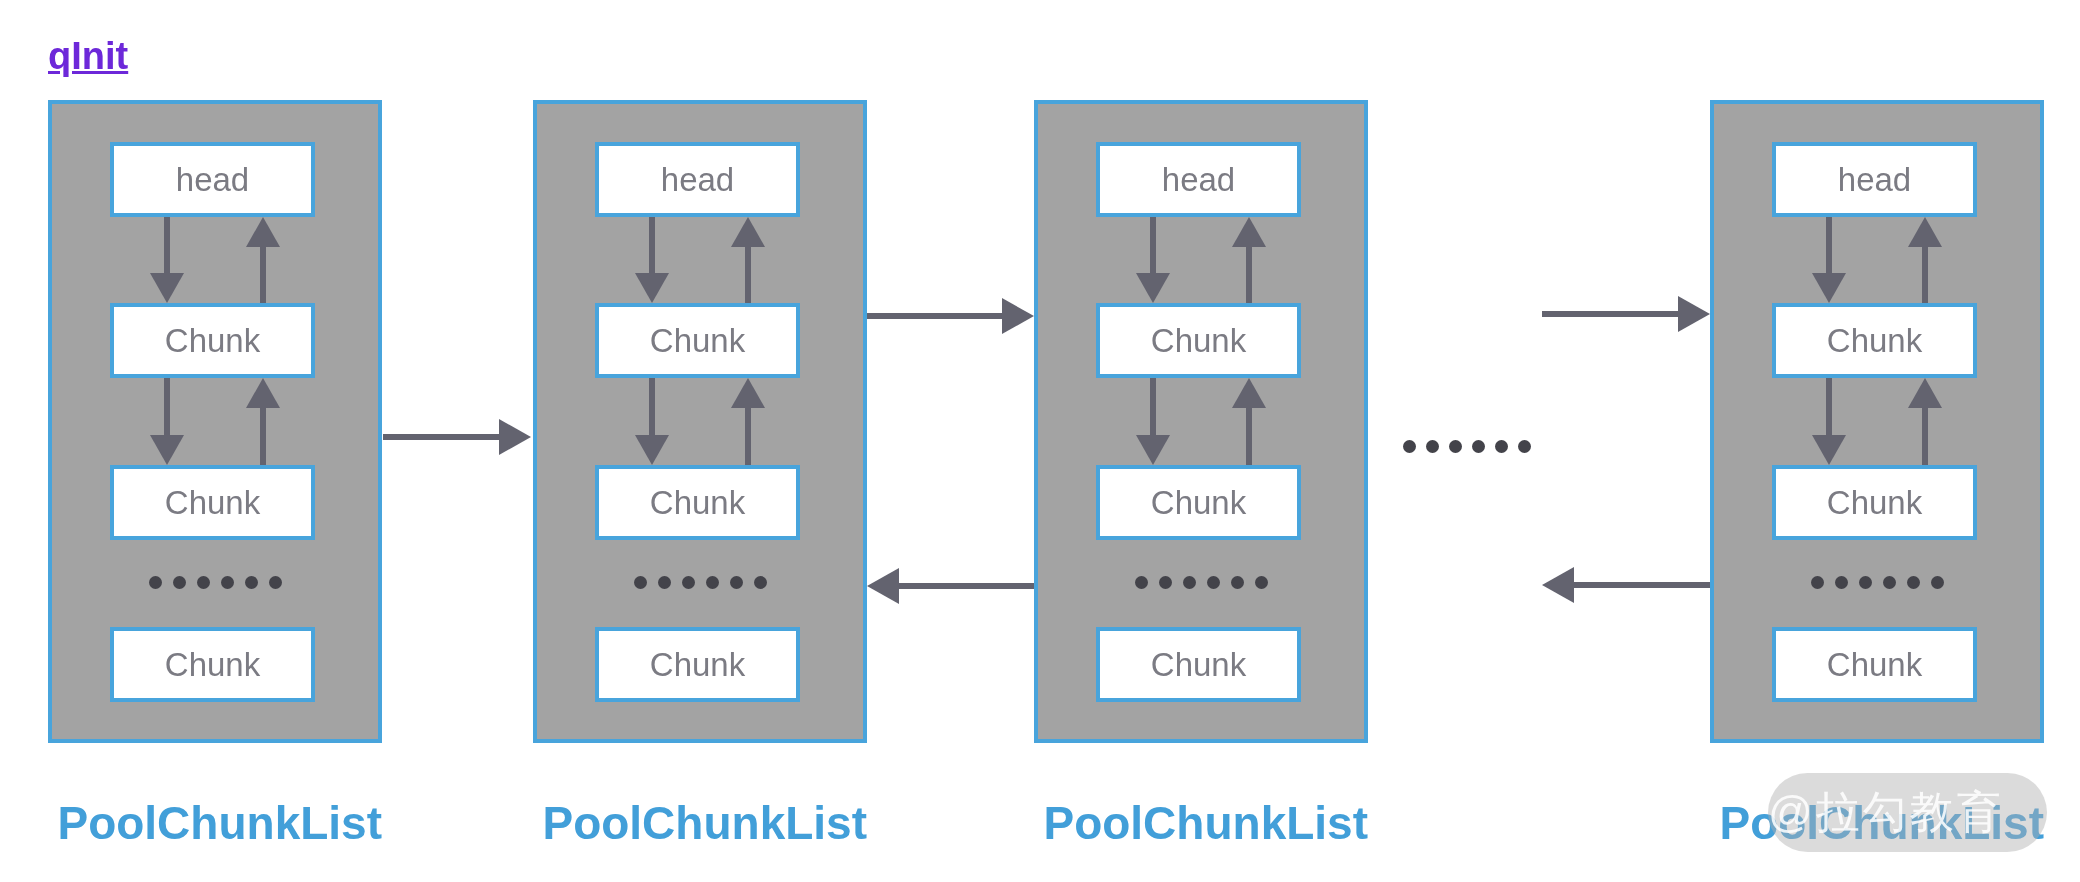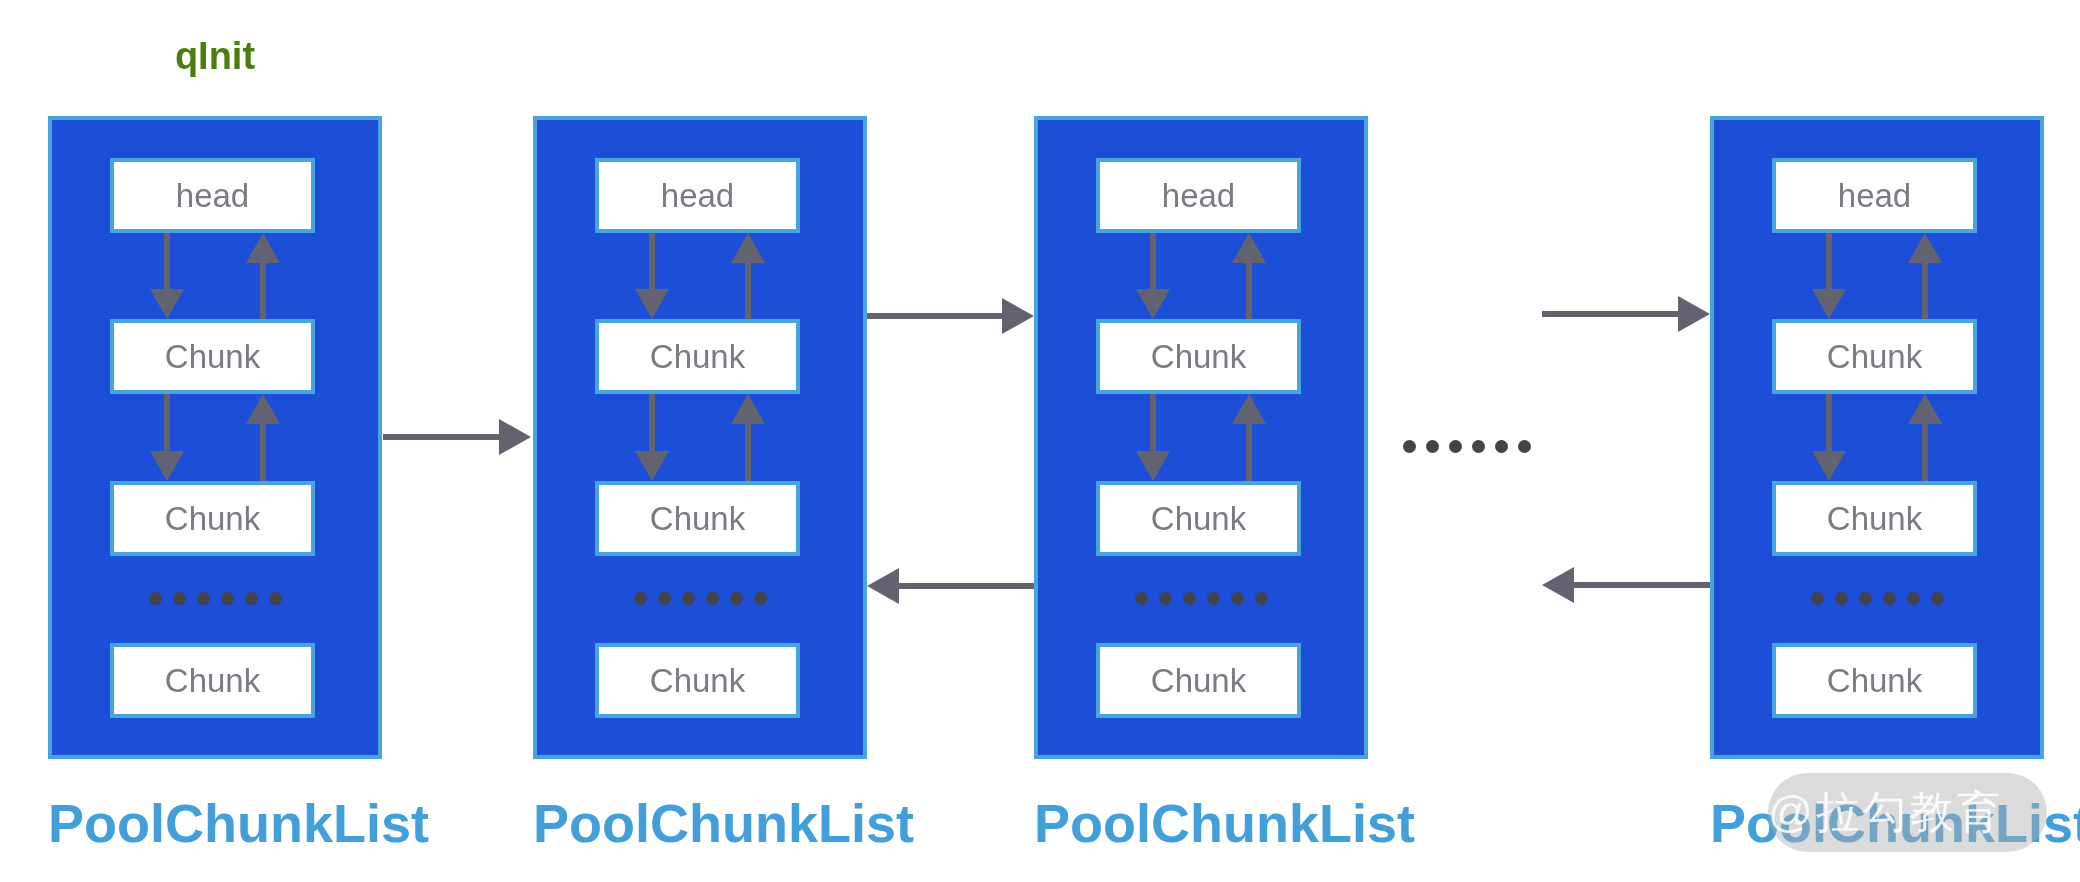--- a/index.html
+++ b/index.html
@@ -12,35 +12,36 @@
     overflow: hidden;
   }
 
   
   .col-title {
     position: absolute;
     top: 30px;
     width: 334px;
     height: 52px;
     line-height: 52px;
-    text-align: center;
+    text-align: left;
     font-size: 38px;
     font-weight: bold;
-    color: #4d7c0f;
+    color: #6d28d9;
+    text-decoration: underline;
   }
 
   
   .pool {
     position: absolute;
-    top: 116px;
+    top: 100px;
     width: 334px;
     height: 643px;
     border: 4px solid #48A4DC;
     box-sizing: border-box;
-    background: #1d4ed8;
+    background: #a3a3a3;
   }
 
   
   .node {
     position: absolute;
     left: 58px;
     width: 205px;
     height: 75px;
     border: 4px solid #48A4DC;
     box-sizing: border-box;
@@ -92,21 +93,21 @@
   .mid-dots { left: 1403px; top: 440px; gap: 10px; }
 
   
   .pool-label {
     position: absolute;
     top: 797px;
     width: 334px;
     height: 52px;
     line-height: 52px;
     text-align: right;
-    font-size: 54px;
+    font-size: 46px;
     font-weight: bold;
     color: #429FD9;
   }
 
   
   .watermark {
     position: absolute;
     left: 1768px;
     top: 773px;
     width: 279px;

